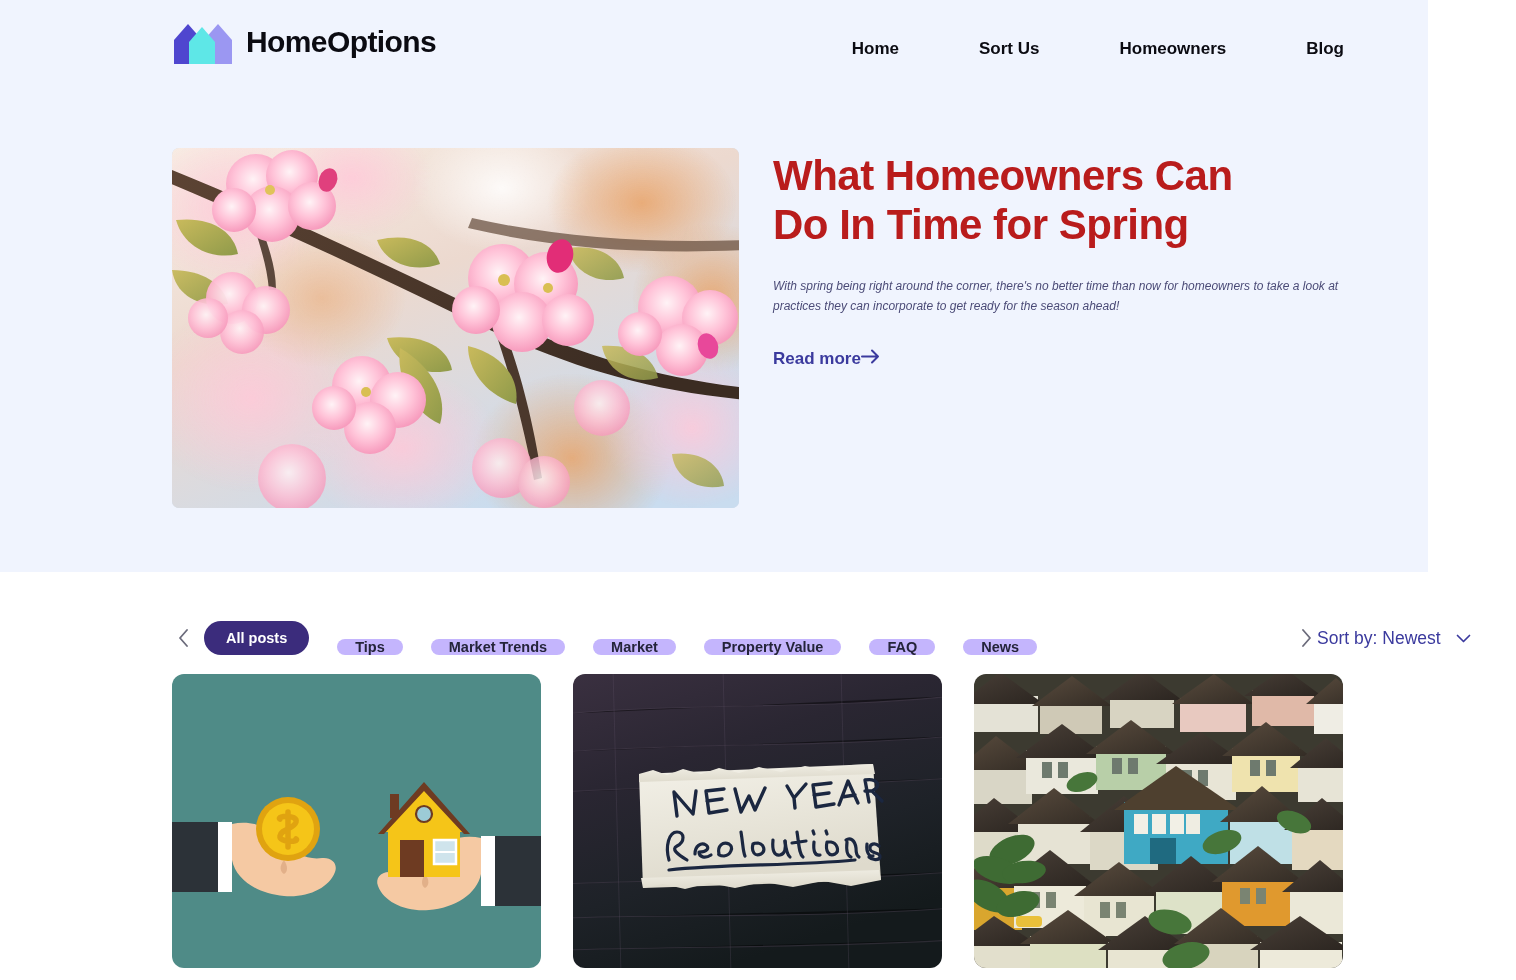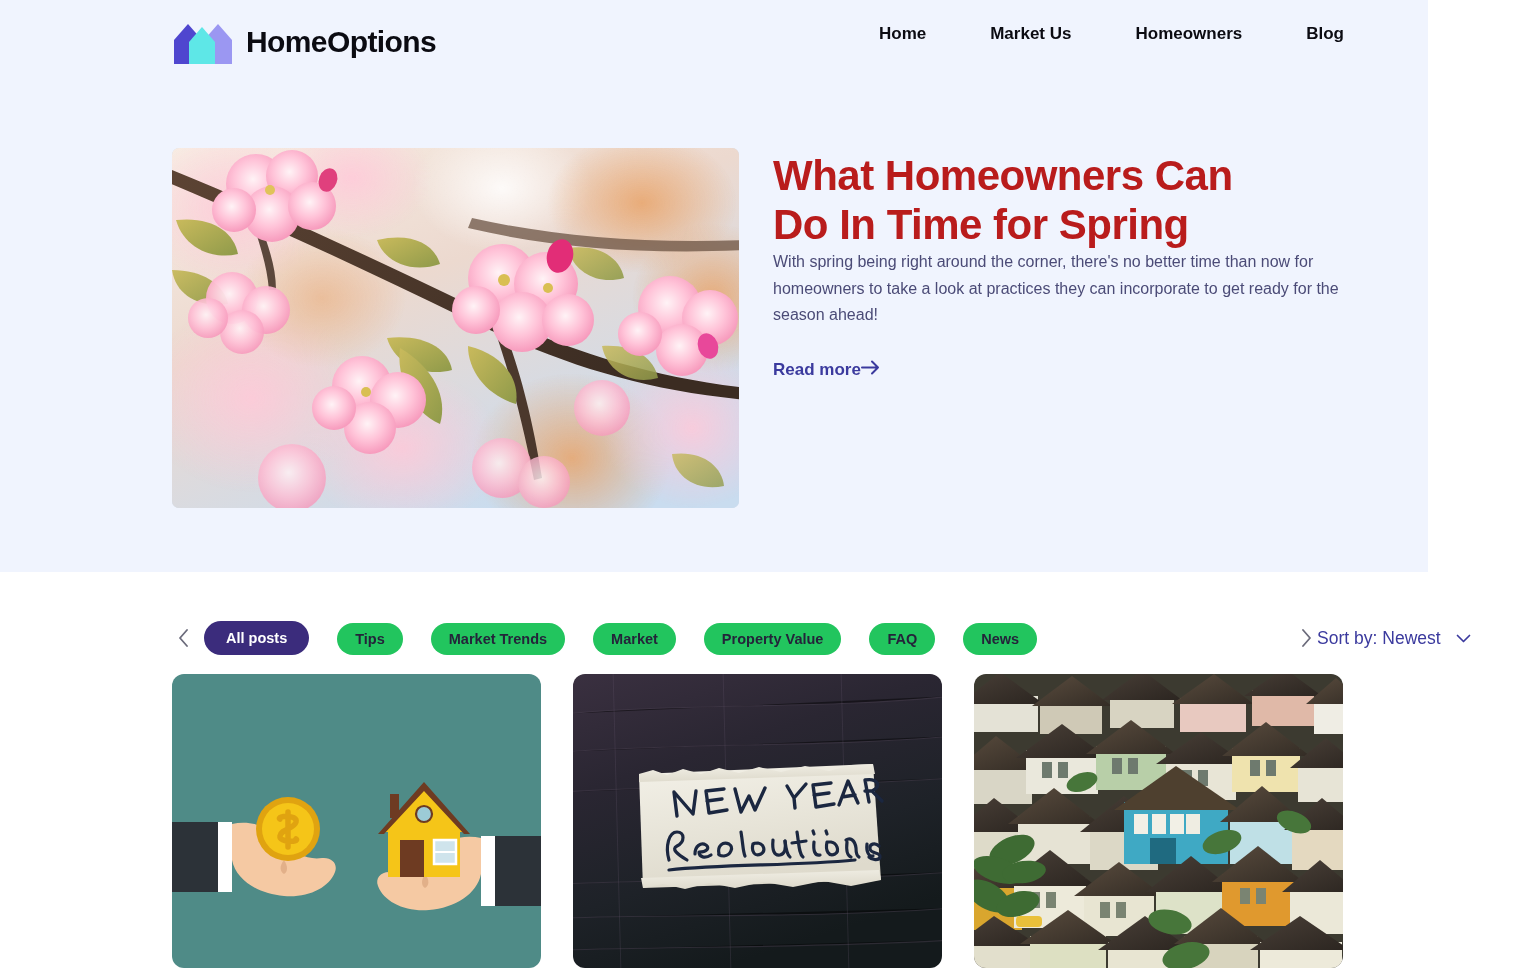--- a/index.html
+++ b/index.html
@@ -47,24 +47,24 @@
     font-weight: bold;
     color: #0B0B12;
     letter-spacing: -0.6px;
     line-height: 1;
     white-space: nowrap;
   }
 
   .main-nav {
     position: absolute;
     right: 172px;
-    top: 24px;
-    display: flex;
-    align-items: center;
-    gap: 64px;
+    top: 39px;
+    display: flex;
+    align-items: center;
+    gap: 80px;
   }
   .nav-link {
     font-size: 17px;
     font-weight: bold;
     color: #0B0B12;
     text-decoration: none;
     white-space: nowrap;
     cursor: pointer;
   }
 
@@ -94,24 +94,26 @@
   }
   .hero-title {
     font-size: 42px;
     line-height: 1.16;
     font-weight: bold;
     color: #b91c1c;
     letter-spacing: -0.5px;
     max-width: 520px;
   }
   .hero-desc {
-    font-size: 16px;
+    margin-top: 28px;
+    font-size: 12px;
     line-height: 1.64;
     color: #4B4B77;
     max-width: 568px;
+    font-style: italic;
   }
   .read-more {
     margin-top: 32px;
     display: inline-flex;
     align-items: center;
     font-size: 17px;
     font-weight: bold;
     color: #3B3A9E;
     cursor: pointer;
     text-decoration: none;
@@ -148,24 +150,24 @@
   }
 
   .pill-track {
     display: flex;
     align-items: flex-end;
     gap: 28px;
     margin-left: 10px;
     flex: none;
   }
   .pill {
-    height: 32px;
+    height: 16px;
     padding: 0 18px;
     border-radius: 16px;
-    background: #22c55e;
+    background: #c4b5fd;
     color: #24243A;
     font-size: 14.5px;
     font-weight: bold;
     display: flex;
     align-items: center;
     justify-content: center;
     white-space: nowrap;
     cursor: pointer;
     border: none;
     font-family: inherit;
@@ -229,21 +231,21 @@
           <path d="M2 22 L16 6 L30 22 L30 46 L2 46 Z" fill="#4F46CF"></path>
           <path d="M32 22 L46 6 L60 22 L60 46 L32 46 Z" fill="#9B97F2"></path>
           <path d="M17 24 L30 9 L43 24 L43 46 L17 46 Z" fill="#5EE7E7"></path>
         </svg>
       </span>
       <span class="brand-name">HomeOptions</span>
     </div>
 
     <nav class="main-nav">
       <a class="nav-link" href="#">Home</a>
-      <a class="nav-link" href="#">Market Us</a>
+      <a class="nav-link" href="#">Sort Us</a>
       <a class="nav-link" href="#">Homeowners</a>
       <a class="nav-link" href="#">Blog</a>
     </nav>
   </header>
 
   <div class="hero-body">
 
     <div class="hero-image">
       <svg viewBox="0 0 567 360" preserveAspectRatio="xMidYMid slice">
         <defs>

